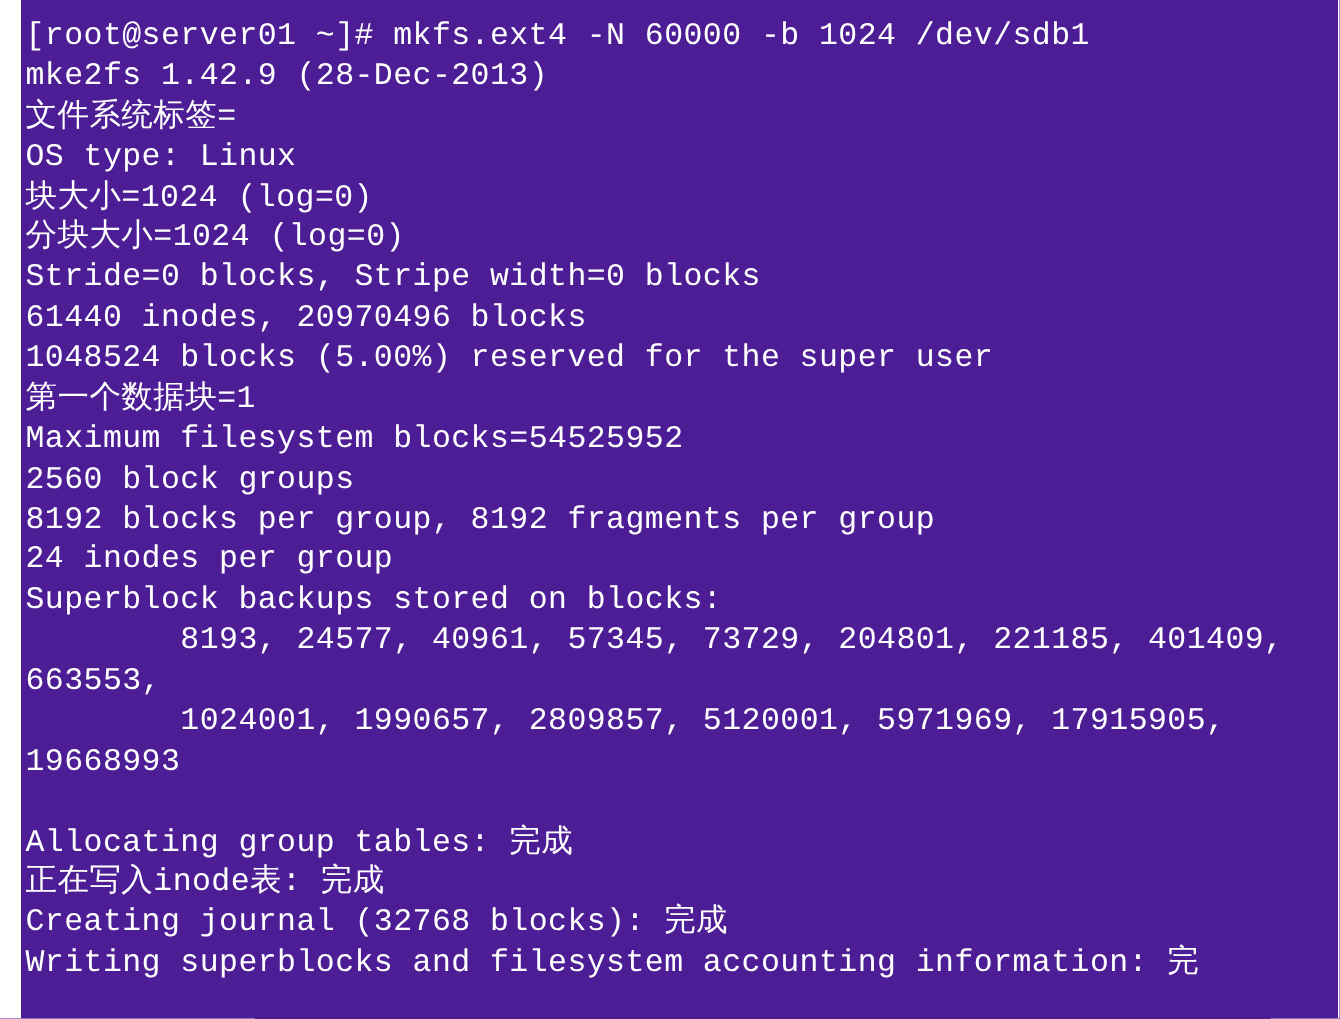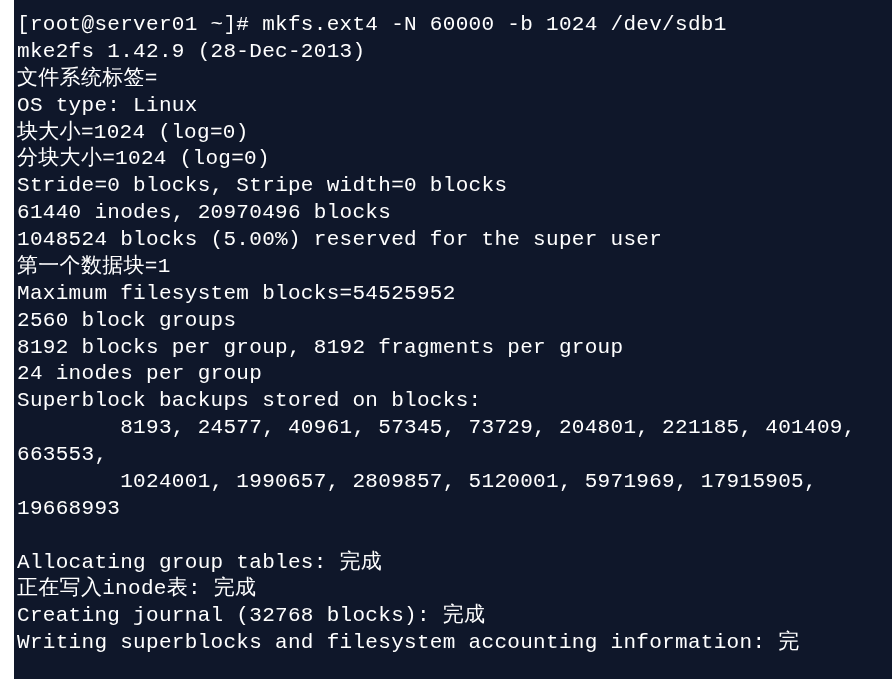--- a/index.html
+++ b/index.html
@@ -7,21 +7,21 @@
       padding: 0;
       box-sizing: border-box;
     }
     body {
       background: #ffffff;
       width: 893px;
       height: 679px;
       overflow: hidden;
     }
     .terminal {
-      background: #0f172a;
+      background: #4c1d95;
       color: #ffffff;
       font-family: "Courier New", Consolas, monospace;
       font-size: 21px;
       line-height: 1.28;
       padding: 12px 3px 0 3px;
       margin-left: 14px;
       width: 878px;
       height: 679px;
       white-space: pre-wrap;
       word-wrap: break-word;

